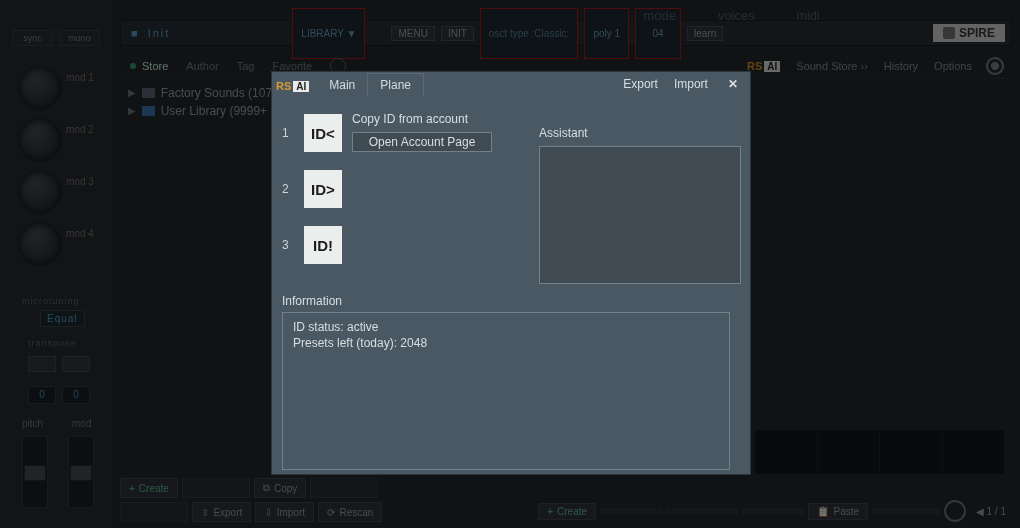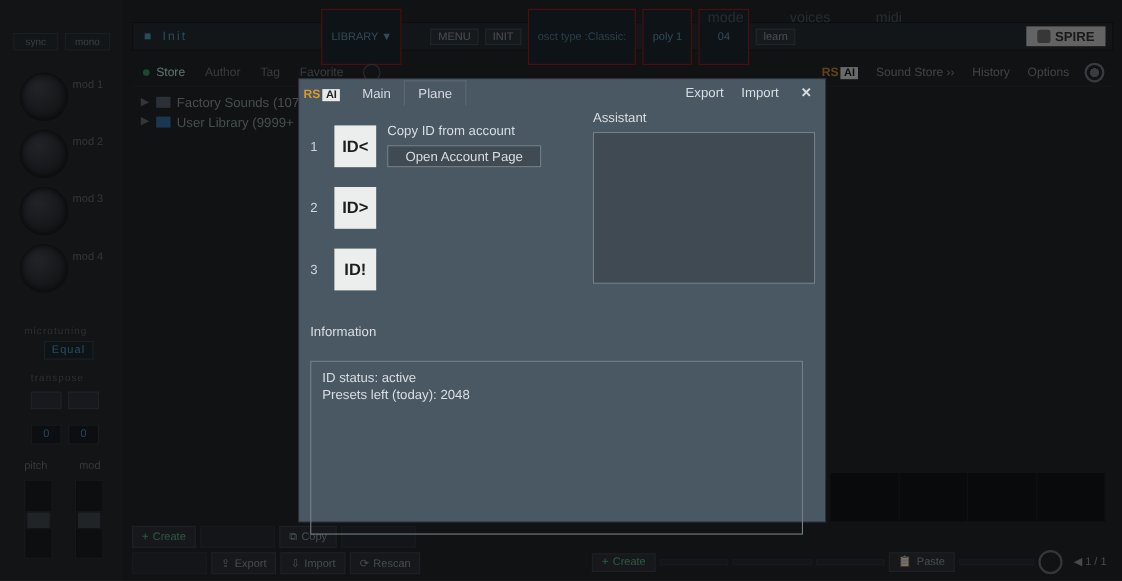--- a/index.html
+++ b/index.html
@@ -369,39 +369,39 @@
     padding:0 4px;
   }
   .step-input-wrap .fill {
     height:8px; width:70%;
     background:linear-gradient(90deg,#99a3ab,#6d7780);
     filter: blur(1px);
   }
 
   .assistant {
     position:absolute;
-    top:28px;
+    top:54px;
     right:20px;
     width:191px;
   }
   .assistant-title { margin-bottom:6px; }
   .assistant-box {
     width:200px;
     height:136px;
     background:#3f4a53;
     border:1px solid #73808a;
   }
 
   .info-section {
     position:absolute;
     top:222px;
     left:10px;
     right:20px;
   }
-  .info-title { margin-bottom:20px; }
+  .info-title { margin-bottom:4px; }
   .info-box {
     border:1px solid #73808a;
     background:transparent;
     height:144px;
     padding:6px 10px;
     font-size:12px;
     color:#d8dee2;
     line-height:16px;
   }
 </style>

